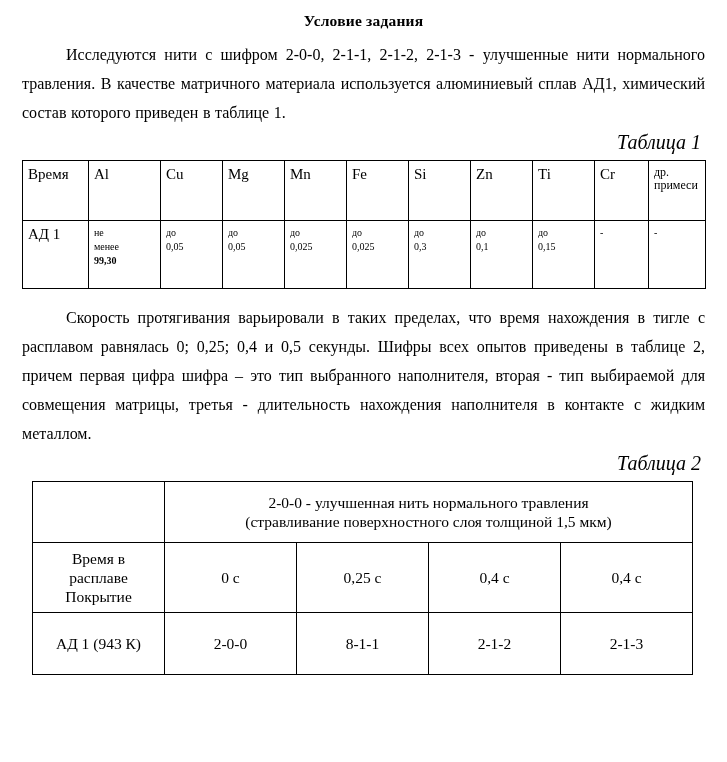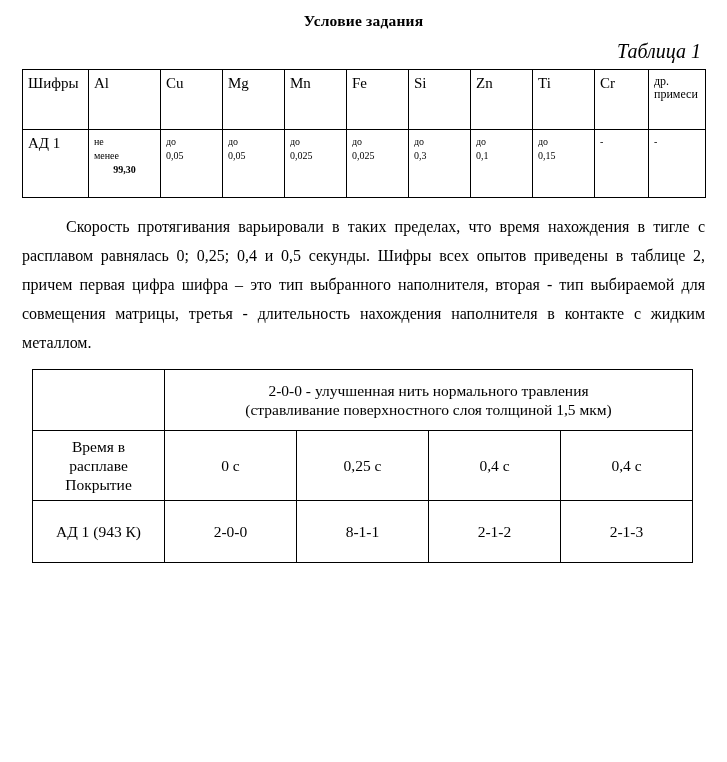--- a/index.html
+++ b/index.html
@@ -76,25 +76,24 @@
   .t1 .small {
     font-size: 12px;
     line-height: 13px;
   }
   .t1 .sm-val {
     font-size: 10px;
     line-height: 14px;
   }
   .t1 .b {
     font-weight: bold;
-    text-align: center;
   }
   
   .t2-wrap {
-    margin-top: 12px;
+    margin-top: 6px;
     padding-left: 10px;
   }
   .t2 {
     width: 660px;
     border: 1.3px solid #000;
   }
   .t2 td {
     border: 1.1px solid #000;
     text-align: center;
     vertical-align: middle;
@@ -114,40 +113,41 @@
   }
   .nowrap { white-space: nowrap; }
 </style>
 </head>
 <body>
 
 <div class="page">
 
   <div class="doc-title">Условие задания</div>
 
+  <p class="body-par">Исследуются нити с шифром 2-0-0, 2-1-1, 2-1-2, 2-1-3 - улучшенные нити нормального травления. В качестве матричного материала используется алюминиевый сплав АД1, химический состав которого приведен в таблице 1.</p>
 
   <div class="table-caption">Таблица 1</div>
 
   <table class="t1">
     <colgroup>
       <col style="width:66px">
       <col style="width:72px">
       <col style="width:62px">
       <col style="width:62px">
       <col style="width:62px">
       <col style="width:62px">
       <col style="width:62px">
       <col style="width:62px">
       <col style="width:62px">
       <col style="width:54px">
       <col style="width:57px">
     </colgroup>
     <tbody>
         <tr class="head">
-      <td>Шифры</td>
+      <td>Время</td>
       <td>Al</td>
       <td>Cu</td>
       <td>Mg</td>
       <td>Mn</td>
       <td>Fe</td>
       <td>Si</td>
       <td>Zn</td>
       <td>Ti</td>
       <td>Cr</td>
       <td class="small">др. примеси</td>
@@ -190,20 +190,21 @@
       <td class="sm-val">-</td>
       <td class="sm-val">-</td>
     </tr>
   </tbody>
     </table>
 
   <div class="par-gap"></div>
 
   <p class="body-par">Скорость протягивания варьировали в таких пределах, что время нахождения в тигле с расплавом равнялась 0; 0,25; 0,4 и 0,5 секунды. Шифры всех опытов приведены в таблице 2, причем первая цифра шифра – это тип выбранного наполнителя, вторая - тип выбираемой для совмещения матрицы, третья - длительность нахождения наполнителя в контакте с жидким металлом.</p>
 
+  <div class="table-caption">Таблица 2</div>
 
   <div class="t2-wrap">
     <table class="t2">
       <colgroup>
         <col style="width:132px">
         <col style="width:132px">
         <col style="width:132px">
         <col style="width:132px">
         <col style="width:132px">
       </colgroup>

